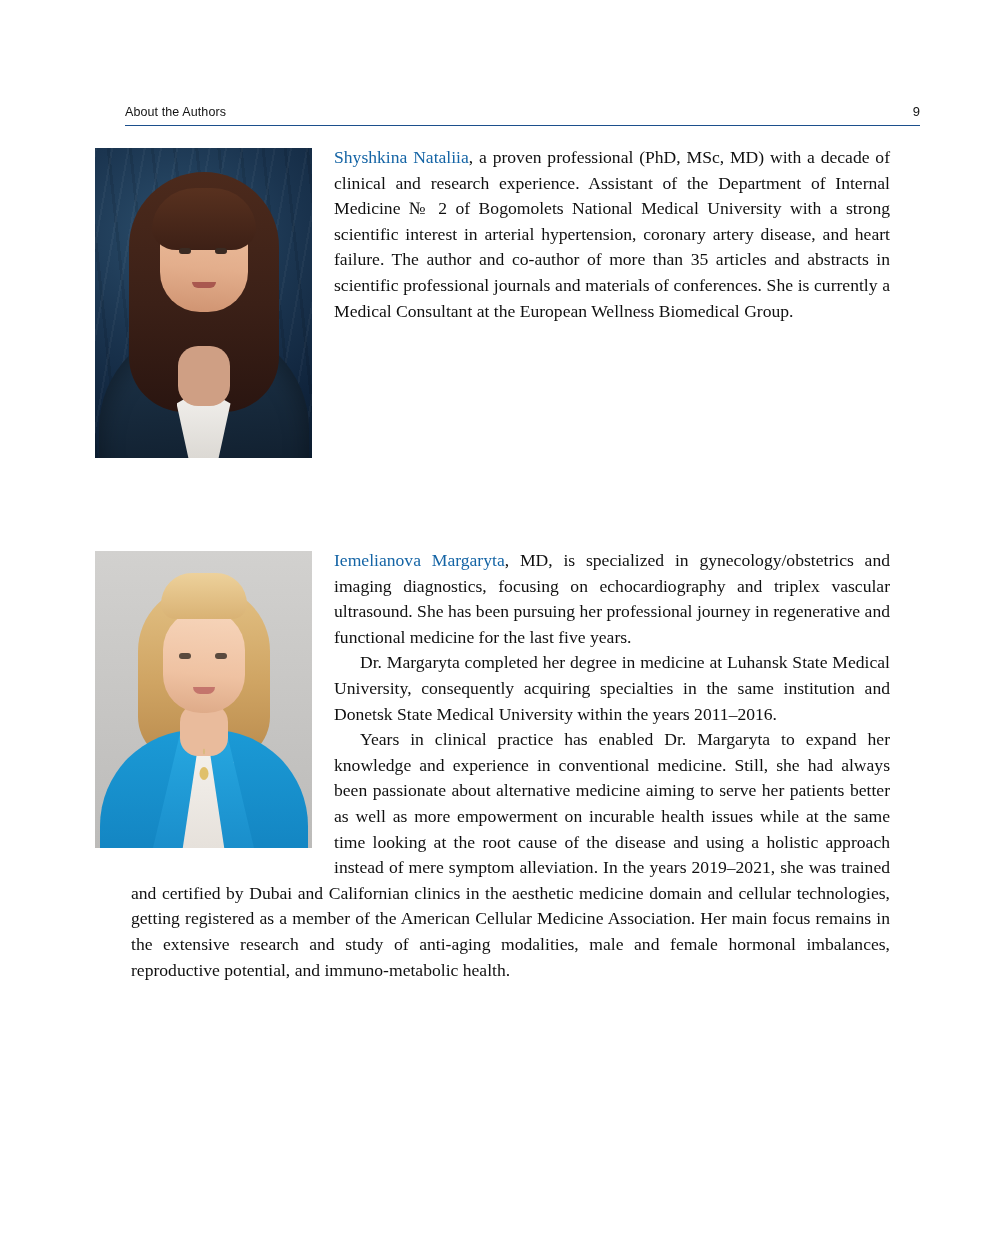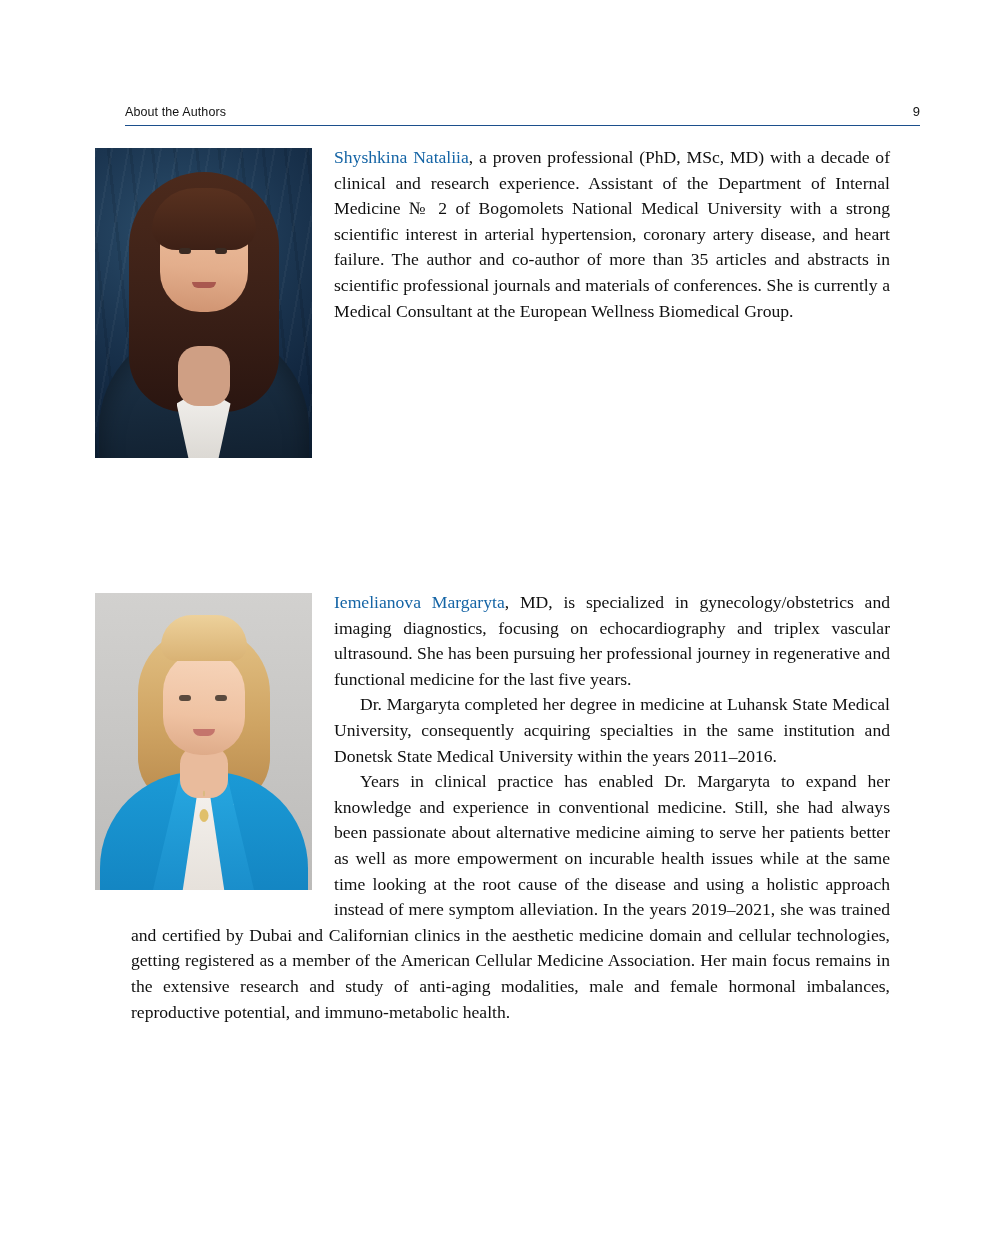--- a/index.html
+++ b/index.html
@@ -45,21 +45,21 @@
   }
   .running-head .folio {
     font-size: 13px;
   }
 
   
   .bio {
     position: absolute;
   }
   #bio-1 { left: 95px; top: 145px; width: 795px; }
-  #bio-2 { left: 95px; top: 548px; width: 795px; margin-top: 42px; }
+  #bio-2 { left: 95px; top: 548px; width: 795px; }
 
   .portrait {
     float: left;
     position: relative;
     overflow: hidden;
   }
   #portrait-1 {
     width: 217px;
     height: 310px;
     margin: 3px 22px 10px 0;

